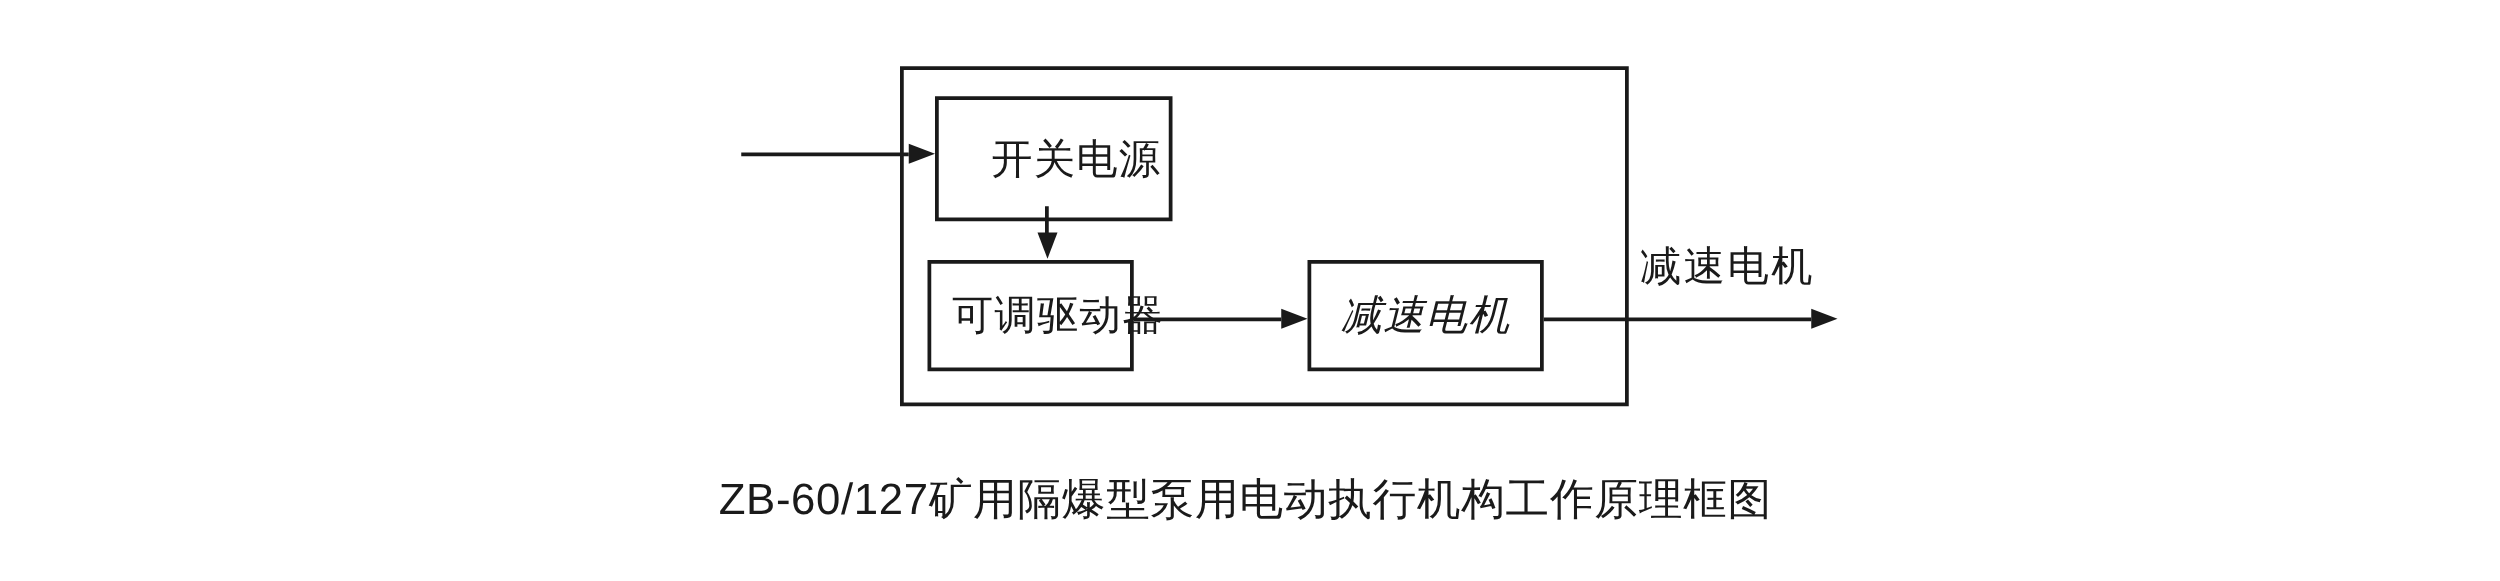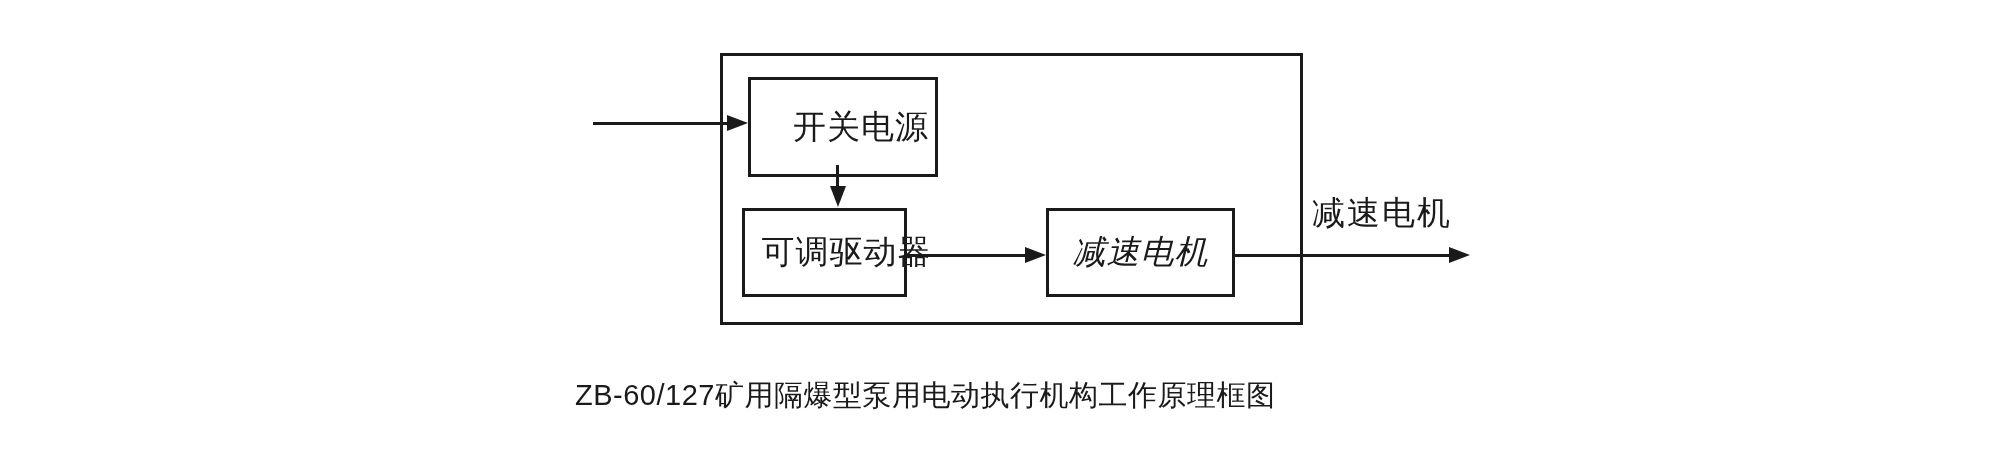--- a/index.html
+++ b/index.html
@@ -82,21 +82,21 @@
     left: 1312px;
     top: 191px;
     font-size: 33px;
     letter-spacing: 2px;
     white-space: nowrap;
   }
   .caption {
     position: absolute;
     left: 575px;
     top: 376px;
-    font-size: 29px;
+    font-size: 35px;
     letter-spacing: 0.5px;
     white-space: nowrap;
   }
 </style>
 </head>
 <body>
 
 <div class="canvas">
 
   <div class="box enclosure"></div>

